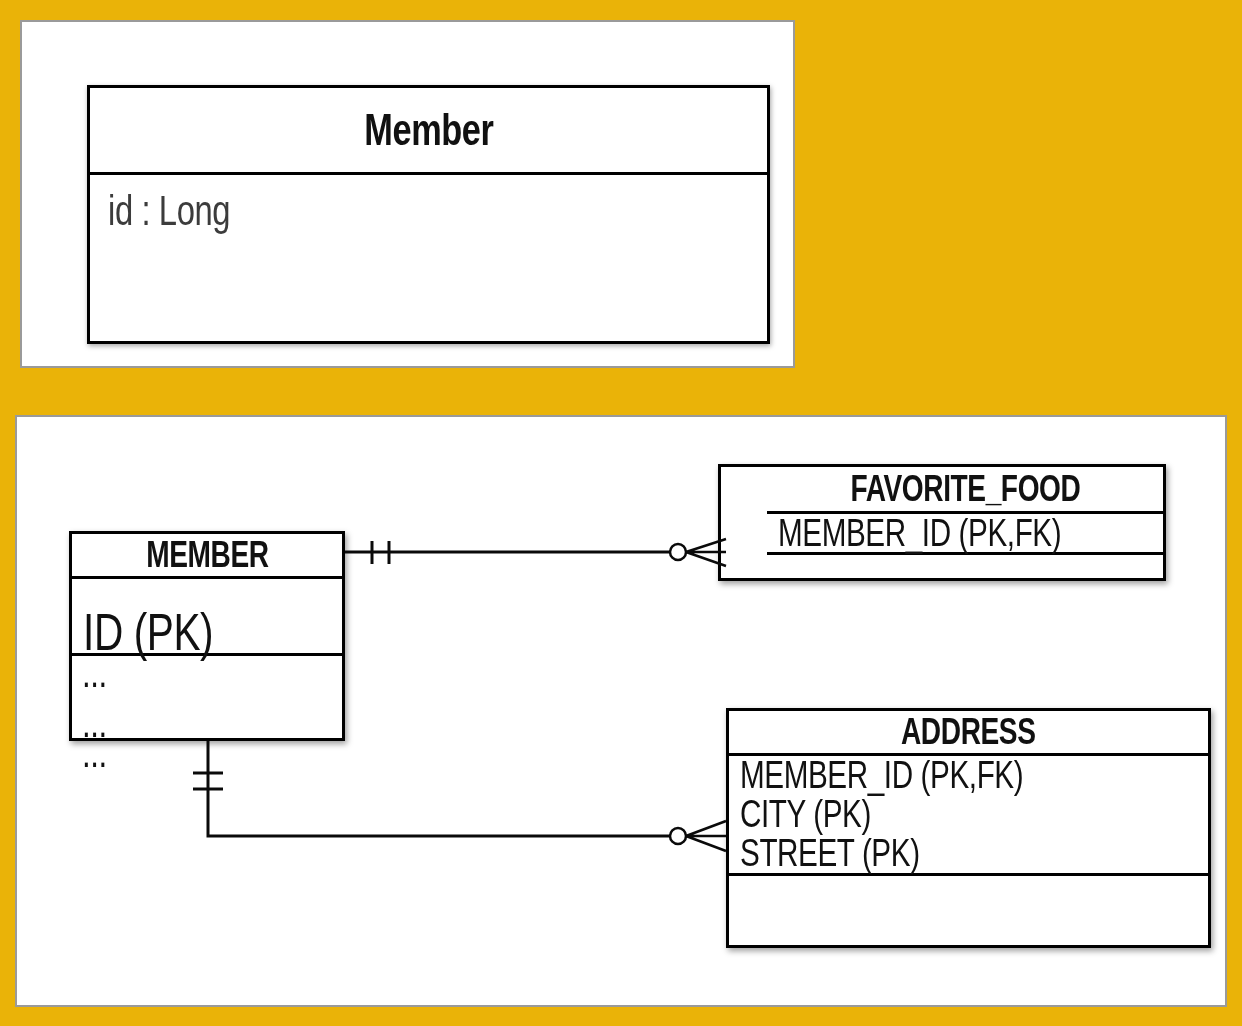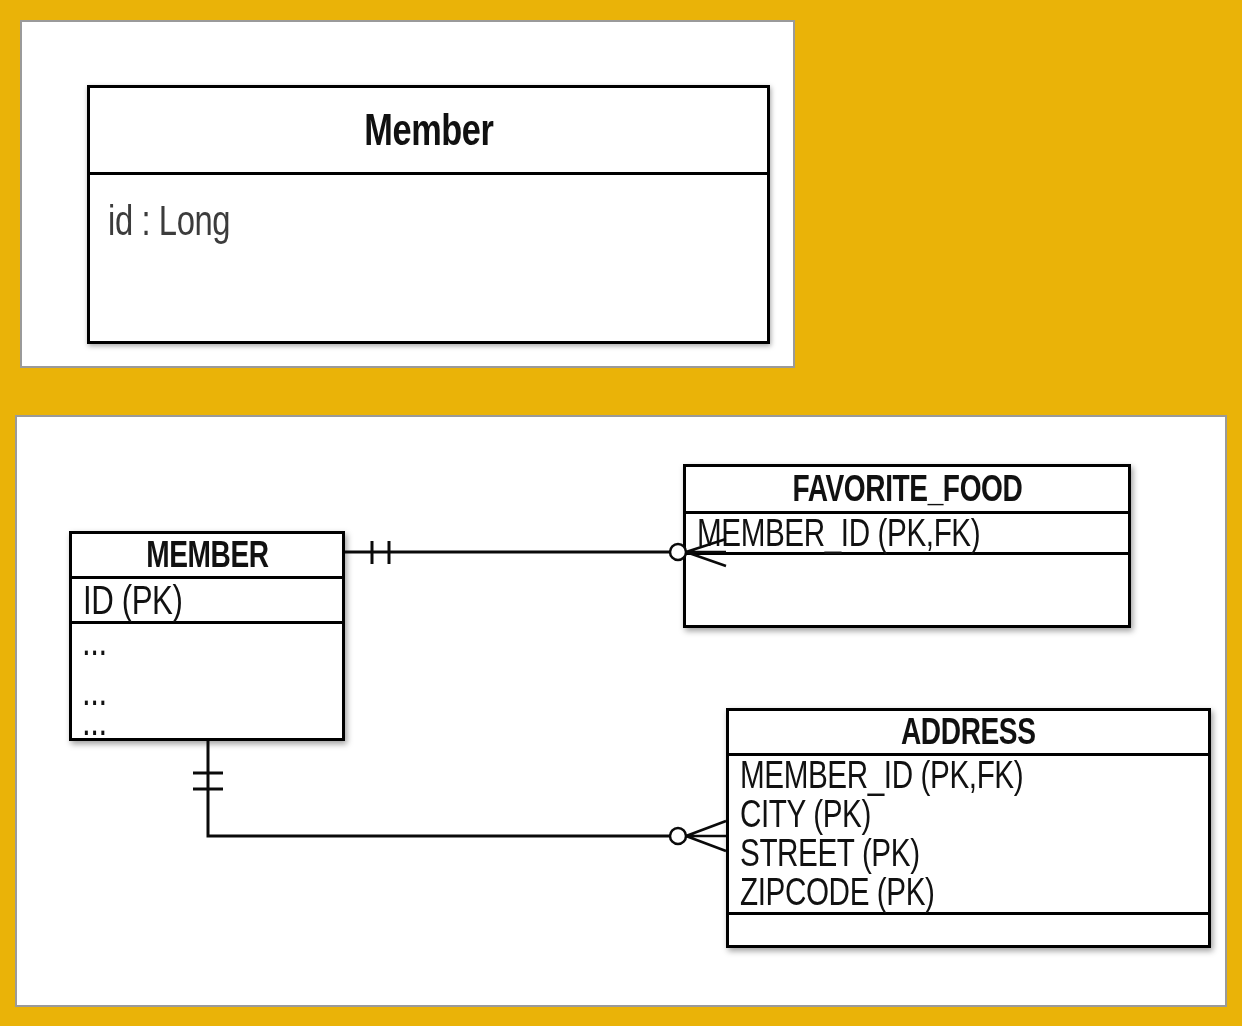--- a/index.html
+++ b/index.html
@@ -19,42 +19,42 @@
   
   .uml-class{
     position:absolute;left:65px;top:63px;width:683px;height:259px;
     border:3px solid #000;box-sizing:border-box;background:#fff;
     box-shadow:1px 2px 5px rgba(0,0,0,0.35);
   }
   .uml-class .hd{
     height:84px;border-bottom:3px solid #000;display:flex;align-items:center;justify-content:center;
     font-size:44px;font-weight:bold;
   }
-  .uml-class .bd{padding:24px 0 0 18px;}
+  .uml-class .bd{padding:14px 0 0 18px;}
   .uml-attr{font-size:42px;line-height:44px;font-weight:bold;}
   .uml-attr.normal{font-weight:normal;color:#3c3c3c;}
 
   
   .er-table{
     position:absolute;border:3px solid #000;box-sizing:border-box;background:#fff;
     box-shadow:2px 3px 6px rgba(0,0,0,0.38);display:flex;flex-direction:column;
   }
   .er-hd{
     border-bottom:3px solid #000;display:flex;align-items:center;justify-content:center;
     font-weight:bold;font-size:36px;flex:0 0 auto;
   }
   .er-row{display:flex;align-items:center;padding-left:11px;font-size:38px;flex:0 0 auto;}
   .er-strip{border-top:3px solid #000;flex:1 1 auto;}
 
   .t-member{left:69px;top:531px;width:276px;height:210px;}
   .t-member .er-hd{height:42px;}
-  .t-member .keyrow{height:42px;border-bottom:3px solid #000;font-size:40px;}
+  .t-member .keyrow{height:42px;border-bottom:3px solid #000;font-size:52px;margin-top:32px;}
   .t-member .dots{display:block;padding-left:10px;font-size:40px;line-height:30px;}
 
-  .t-food{left:683px;top:464px;width:448px;height:164px;}
+  .t-food{left:718px;top:464px;width:448px;height:117px;padding-left:46px;}
   .t-food .er-hd{height:44px;}
   .t-food .er-row{height:38px;}
 
   .t-addr{left:726px;top:708px;width:485px;height:240px;}
   .t-addr .er-hd{height:42px;}
   .t-addr .er-row{height:39px;}
 
   .rel-overlay{position:absolute;left:0;top:0;width:1242px;height:1026px;pointer-events:none;}
 </style>
 </head>
@@ -107,23 +107,20 @@
     </div>
     <div class="er-row">
       <span class="cond cl">MEMBER_ID (PK,FK)</span>
     </div>
     <div class="er-row">
       <span class="cond cl">CITY (PK)</span>
     </div>
     <div class="er-row">
       <span class="cond cl">STREET (PK)</span>
     </div>
-    <div class="er-row">
-      <span class="cond cl">ZIPCODE (PK)</span>
-    </div>
     <div class="er-strip"></div>
   </div>
 
   <svg class="rel-overlay" viewBox="0 0 1242 1026" xmlns="http://www.w3.org/2000/svg">
 
     <g stroke="#0a0a0a" fill="none">
       <line x1="345" y1="552" x2="670" y2="552" stroke-width="3"></line>
       <g stroke-width="3">
         <line x1="372" y1="541" x2="372" y2="564"></line>
         <line x1="389" y1="541" x2="389" y2="564"></line>

